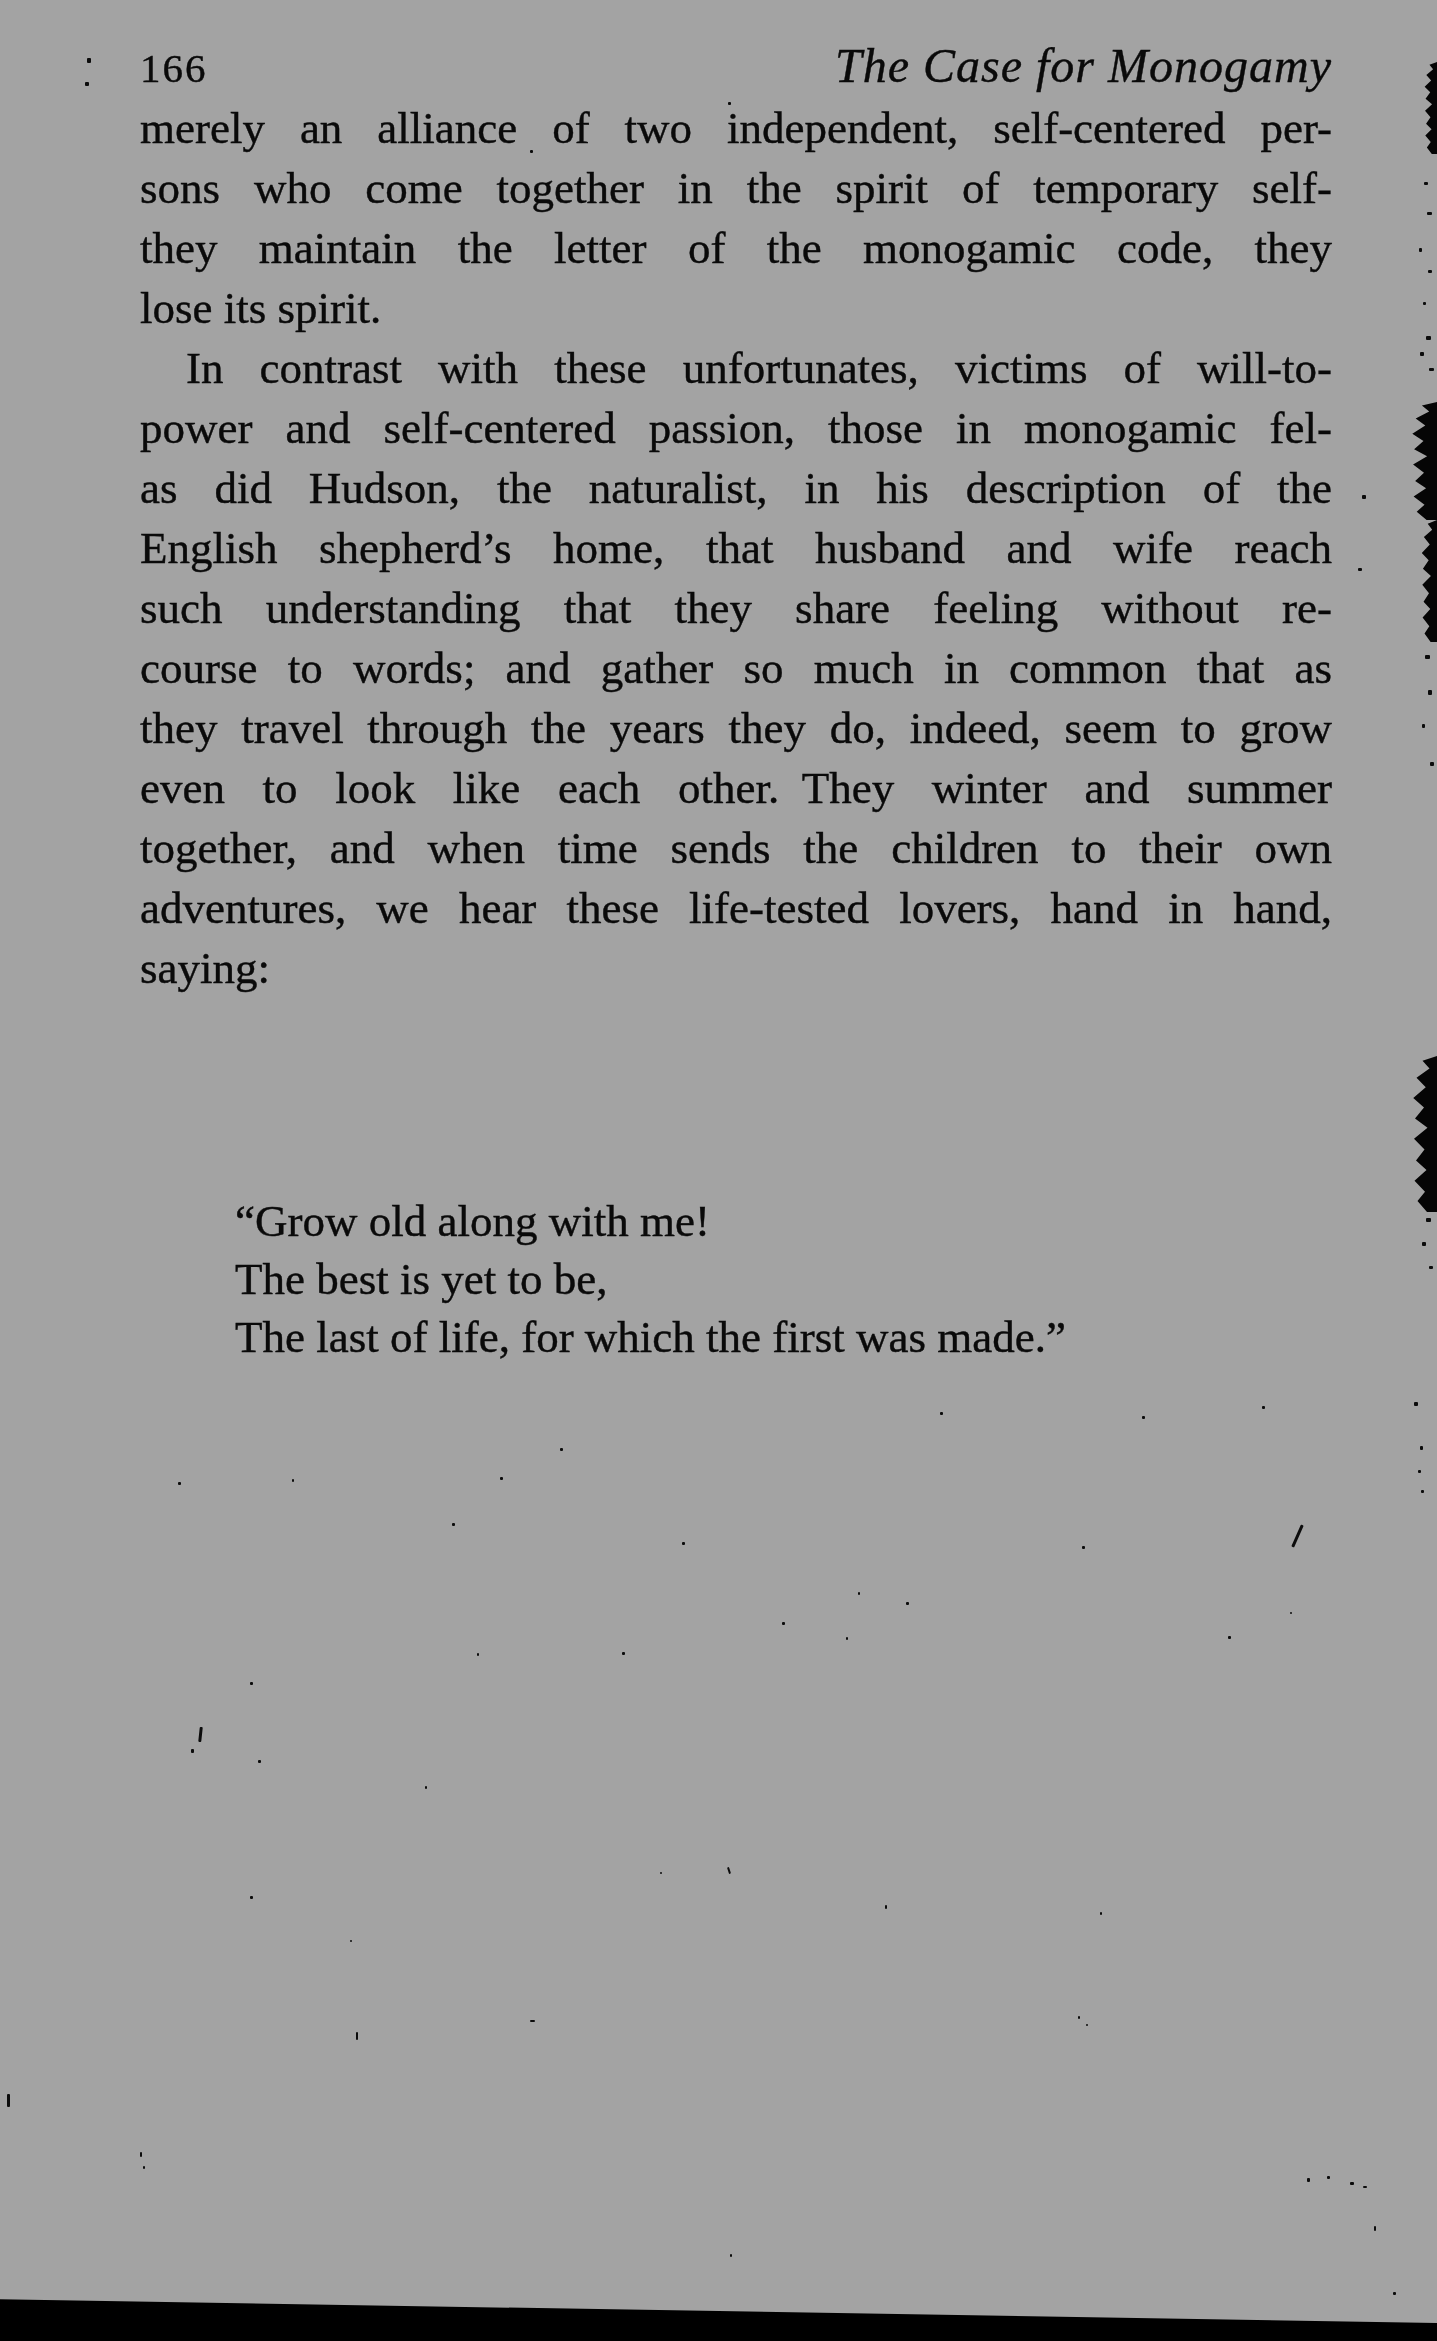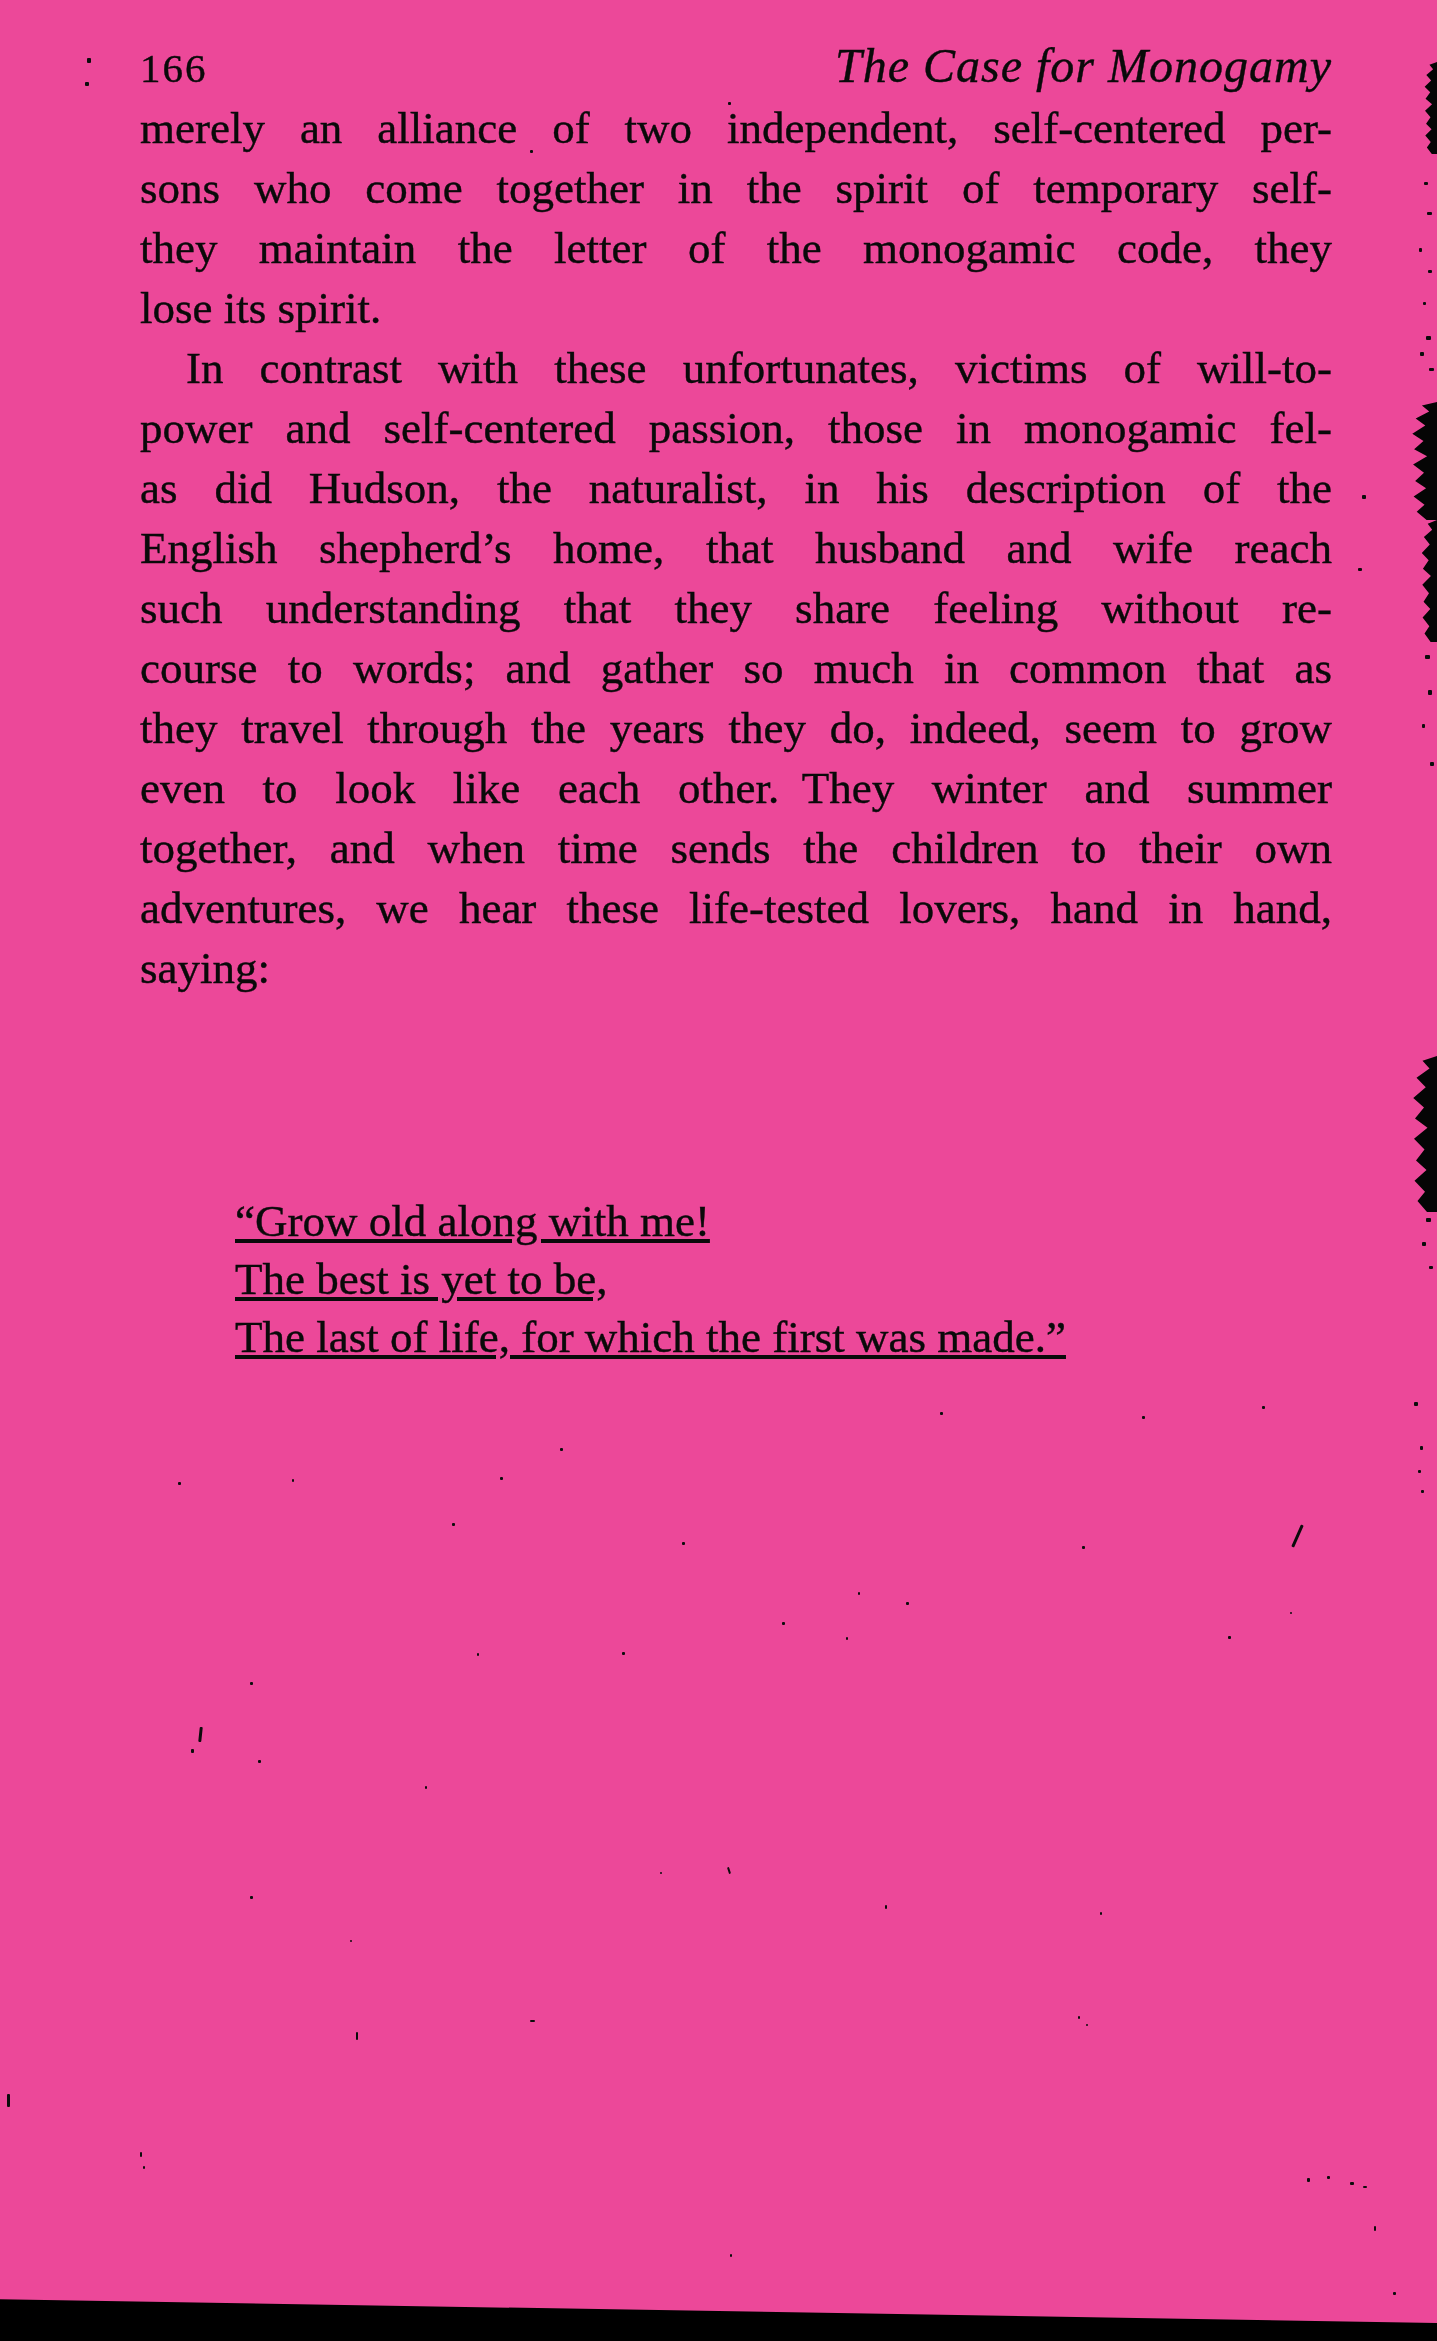--- a/index.html
+++ b/index.html
@@ -1,19 +1,19 @@
 <!DOCTYPE html>
 <html><head>
 <meta charset="utf-8">
 <style>
   html,body{margin:0;padding:0;background:#e8e8e8;}
   #page{
     position:relative;
     width:1437px;height:2341px;
-    background:#ec4899;
+    background:#a3a3a3;
     overflow:hidden;
     font-family:"Liberation Serif", serif;
     color:#0a0a0a;
     -webkit-text-stroke:0.4px #0a0a0a;
   }
   .header{
     position:absolute;left:140px;top:38px;width:1192px;
     display:flex;justify-content:space-between;align-items:baseline;
   }
   .pagenum{font-size:41px;letter-spacing:2px;}
@@ -25,21 +25,21 @@
   .line{
     text-align:justify;
     text-align-last:justify;
   }
   .line.last{text-align-last:left;}
   .paragraph.indent .line:first-child{text-indent:46px;}
   .poem{
     position:absolute;left:235px;top:1192px;width:1110px;
     font-size:45px;line-height:58px;
   }
-  .poem .line{text-align:center;text-align-last:left;text-decoration:underline;}
+  .poem .line{text-align:center;text-align-last:left;}
   .speck{position:absolute;background:#0c0c0c;border-radius:1px;}
   .blob{position:absolute;background:#050505;}
   .bottom-bar{
     position:absolute;left:-12px;top:2299px;width:1490px;height:120px;
     background:#000;
     transform:rotate(0.95deg);
     transform-origin:left top;
   }
 </style>
 </head>

